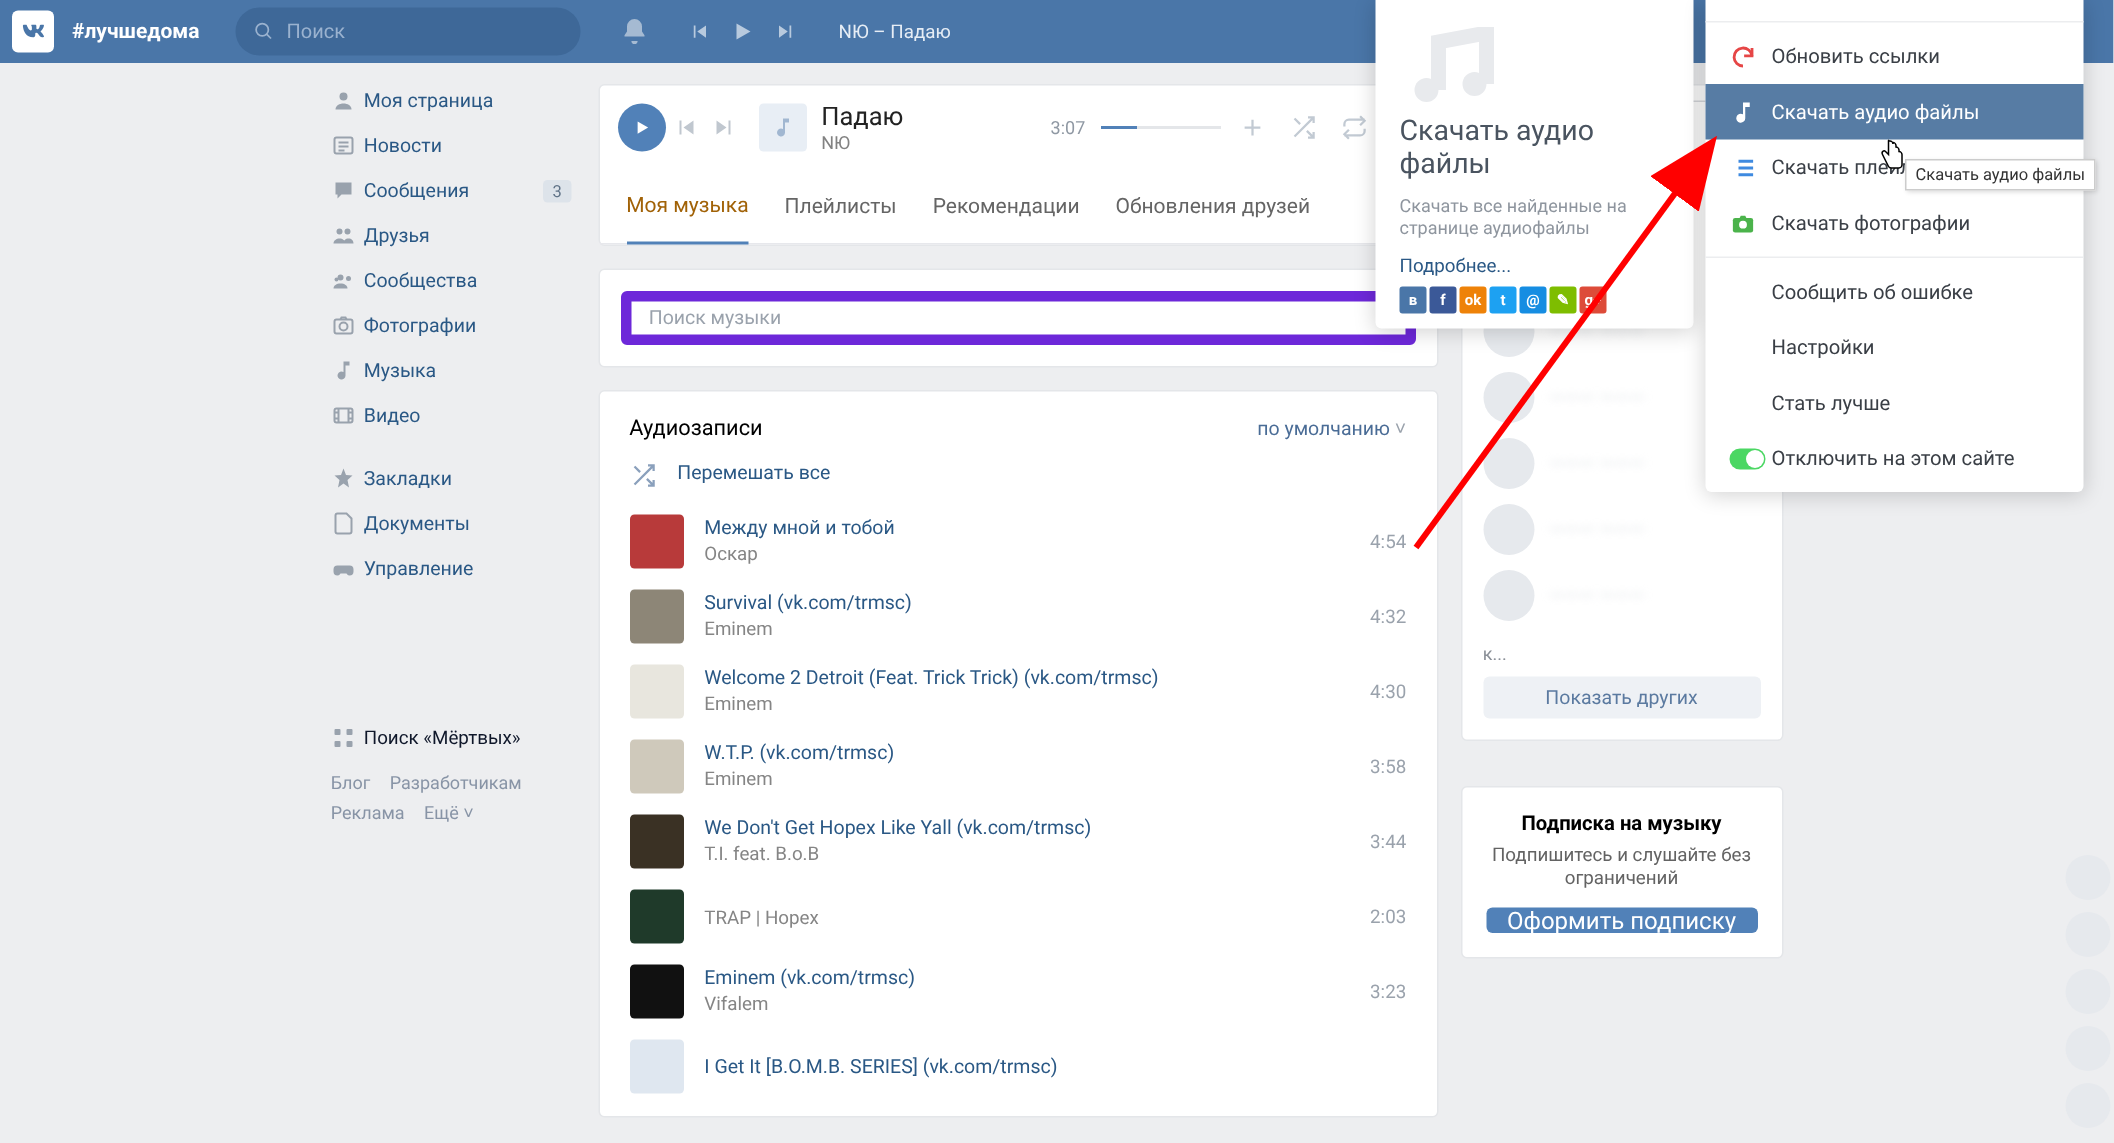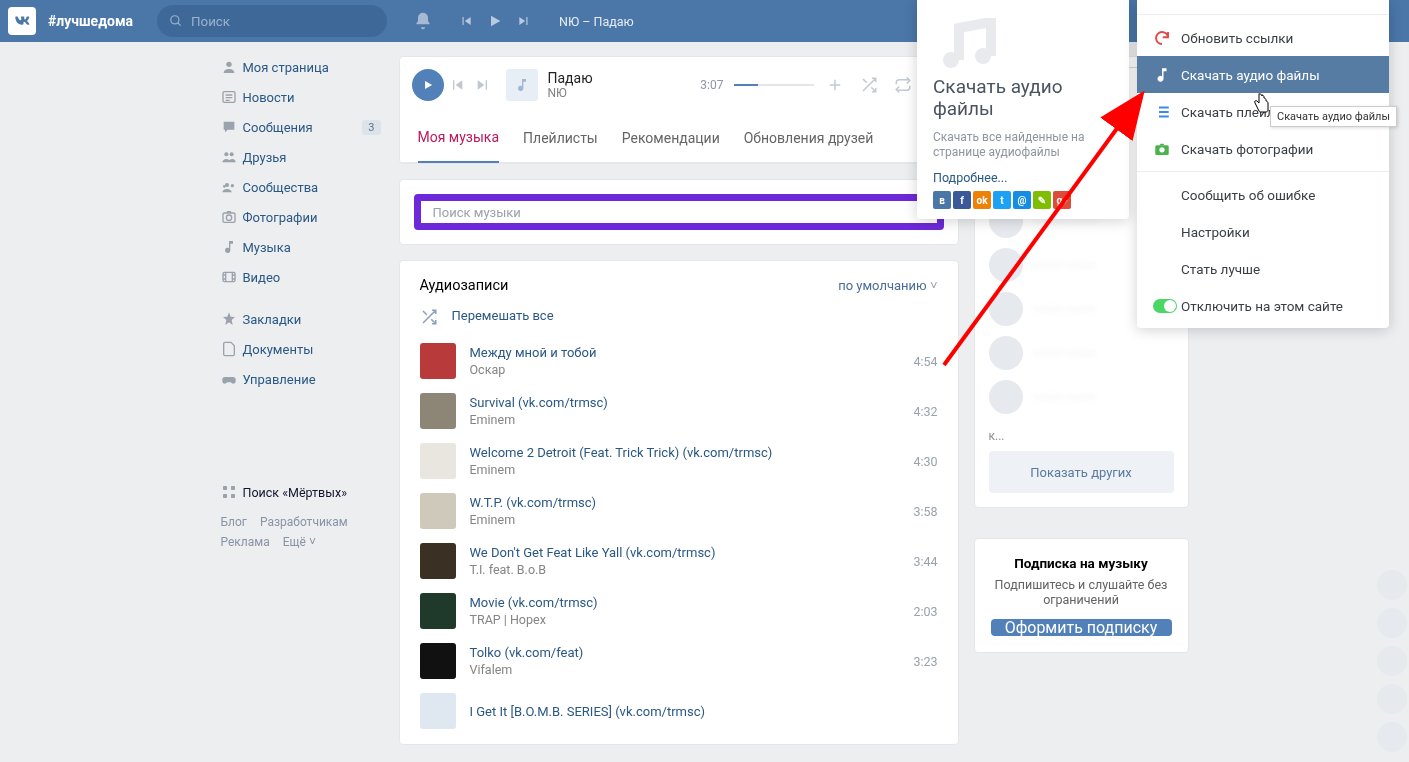--- a/index.html
+++ b/index.html
@@ -30,31 +30,31 @@
 .maincol{flex:1;margin-left:14px;margin-top:14px;display:flex;gap:15px}
 .center{width:560px}
 .card{background:#fff;border:1px solid #e4e6e9;border-radius:4px;margin-bottom:15px}
 
 
 .player{display:flex;align-items:center;height:56px;padding:0 12px}
 .play-btn{width:32px;height:32px;border-radius:50%;background:#5181b8;display:flex;align-items:center;justify-content:center;color:#fff;cursor:pointer}
 .skip{color:#c0c7cf;margin:0 5px;cursor:pointer}
 .cover{width:32px;height:32px;background:#e8eef5;border-radius:3px;margin:0 10px;display:flex;align-items:center;justify-content:center;color:#a1b7d1}
 .trk-info{flex:1;min-width:0}
-.trk-title{font-size:14px;color:#222}
+.trk-title{font-size:17px;color:#222}
 .trk-art{font-size:12px;color:#828282}
 .trk-time{color:#8f98a3;font-size:12px;margin:0 10px}
 .progress{width:80px;height:2px;background:#e4e6e9;margin-right:12px;position:relative}
 .progress::before{content:"";position:absolute;left:0;top:0;height:2px;width:30%;background:#5181b8}
 .player-tools{display:flex;gap:16px;color:#c2cad3}
 
 
 .tabs{display:flex;border-bottom:1px solid #e7e8ec;padding:0 18px;align-items:center}
 .tab{padding:16px 0;margin-right:24px;color:#656565;font-size:14px;cursor:pointer}
-.tab.active{color:#be185d;border-bottom:2px solid #5181b8;margin-bottom:-1px}
+.tab.active{color:#a16207;border-bottom:2px solid #5181b8;margin-bottom:-1px}
 .tab-more{margin-left:auto;color:#9ca5af;cursor:pointer}
 
 
 .searchbar{padding:14px}
 .searchbar input{width:100%;height:36px;border:7px solid #6d28d9;border-radius:4px;padding:0 12px;outline:none;font-size:13px}
 .searchbar input::placeholder{color:#9aa2ac}
 
 
 .audio-head{display:flex;align-items:center;padding:16px 20px 8px}
 .audio-head h3{font-size:14.5px;font-weight:400}
@@ -69,21 +69,21 @@
 .track .dur{color:#9aa2ac;font-size:12.5px}
 
 
 .rightcol{width:215px;display:flex;flex-direction:column;gap:15px}
 .friends-search input{width:100%;height:34px;border:1px solid #d7d9dd;border-radius:4px;padding:0 12px;font-size:13px;outline:none}
 .friends-search input::placeholder{color:#9aa2ac}
 .friends-list{padding:10px 0}
 .friend{display:flex;align-items:center;padding:5px 14px}
 .friend .av{width:34px;height:34px;border-radius:50%;background:#e6e9ed;margin-right:10px}
 .friend .nm{color:#d6dae0;font-size:13px;filter:blur(3px)}
-.show-more{margin:8px 14px 14px;height:42px;background:#eef1f5;border-radius:4px;display:flex;align-items:center;justify-content:center;color:#5b7aa0;font-size:13px;cursor:pointer}
+.show-more{margin:8px 14px 14px;height:28px;background:#eef1f5;border-radius:4px;display:flex;align-items:center;justify-content:center;color:#5b7aa0;font-size:13px;cursor:pointer}
 .subs{padding:16px;text-align:center}
 .subs h4{font-size:13.5px;font-weight:700;margin-bottom:6px}
 .subs p{color:#636363;font-size:12.5px;margin-bottom:12px}
 .subs .btn{background:#5181b8;color:#fff;height:17px;border-radius:4px;display:flex;align-items:center;justify-content:center;font-size:16px;cursor:pointer}
 
 
 .ext-box{position:absolute;right:280px;top:0;width:212px;background:#fff;padding:18px 16px 10px;box-shadow:0 2px 14px rgba(0,0,0,.18);border-radius:0 0 4px 4px;z-index:50}
 .ext-ic{color:#d7dbe0;margin-bottom:6px}
 .ext-box h3{color:#4a5460;font-size:19px;font-weight:400;line-height:22px;margin-bottom:10px}
 .ext-box p{color:#8e959e;font-size:12px;line-height:15px;margin-bottom:10px}
@@ -380,37 +380,36 @@
               <div class="art" style="background:#cfc9bb"></div>
               <div class="meta">
                 <div class="t">W.T.P. (vk.com/trmsc)</div>
                 <div class="a">Eminem</div>
               </div>
               <div class="dur">3:58</div>
             </div>
             <div class="track">
               <div class="art" style="background:#3a3124"></div>
               <div class="meta">
-                <div class="t">We Don't Get Feat Like Yall (vk.com/trmsc)</div>
+                <div class="t">We Don't Get Hopex Like Yall (vk.com/trmsc)</div>
                 <div class="a">T.I. feat. B.o.B</div>
               </div>
               <div class="dur">3:44</div>
             </div>
             <div class="track">
               <div class="art" style="background:#1f3a2a"></div>
               <div class="meta">
-                <div class="t">Movie (vk.com/trmsc)</div>
                 <div class="a">TRAP | Hopex</div>
               </div>
               <div class="dur">2:03</div>
             </div>
             <div class="track">
               <div class="art" style="background:#111"></div>
               <div class="meta">
-                <div class="t">Tolko (vk.com/feat)</div>
+                <div class="t">Eminem (vk.com/trmsc)</div>
                 <div class="a">Vifalem</div>
               </div>
               <div class="dur">3:23</div>
             </div>
             <div class="track">
               <div class="art" style="background:#dfe7f0"></div>
               <div class="meta">
                 <div class="t">I Get It [B.O.M.B. SERIES] (vk.com/trmsc)</div>
               </div>
               <div class="dur"></div>

